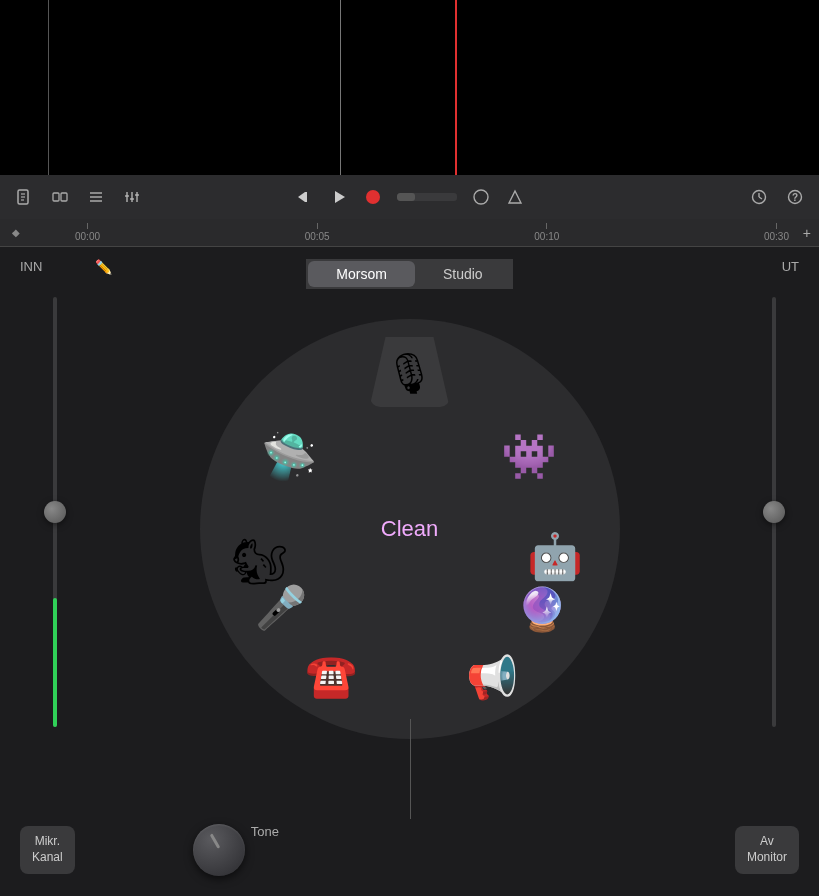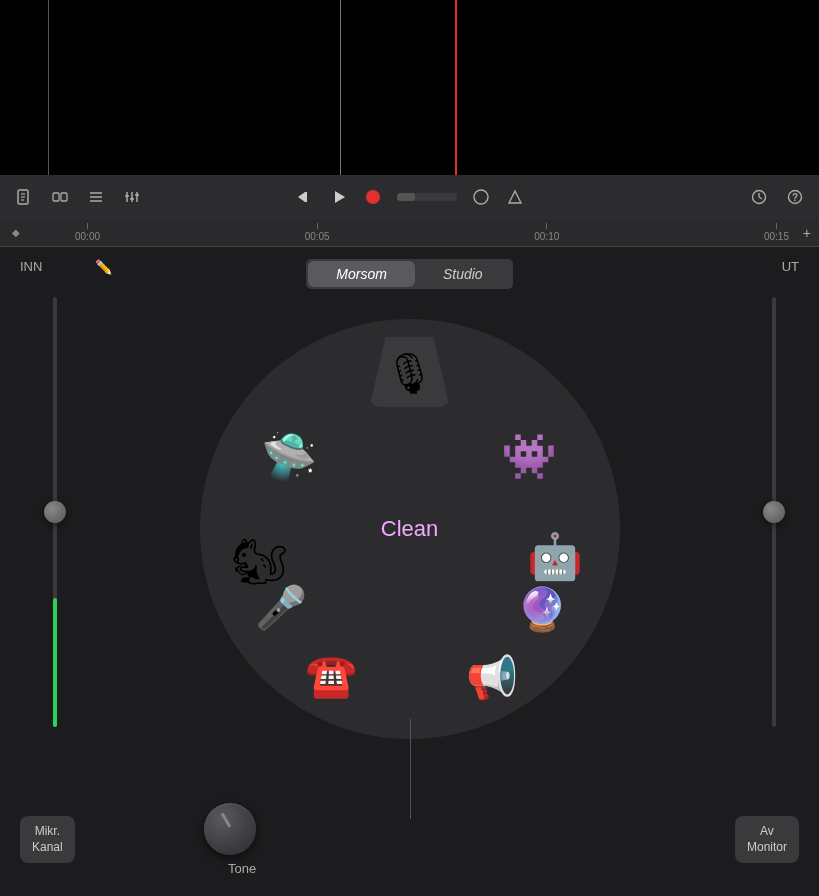--- a/index.html
+++ b/index.html
@@ -194,24 +194,23 @@
       color: #aaa;
       font-size: 13px;
       font-weight: 500;
       margin-left: 44px;
     }
 
     
     .segment-control {
       display: flex;
       background: #3a3a3c;
-      border-radius: 5px;
+      border-radius: 0;
       padding: 2px;
       margin-bottom: 20px;
-      font-style: italic;
     }
 
     .segment-btn {
       padding: 5px 28px;
       border-radius: 6px;
       font-size: 14px;
       font-weight: 500;
       cursor: pointer;
       color: #ccc;
       transition: background 0.2s;
@@ -334,22 +333,21 @@
       bottom: 20px;
       width: 100%;
       display: flex;
       align-items: center;
       justify-content: space-between;
       padding: 0 20px;
     }
 
     .knob-container {
       display: flex;
-      flex-direction: column;
-      align-items: flex-end;
+      align-items: flex-start;
       gap: 6px;
     }
 
     .knob {
       width: 52px;
       height: 52px;
       background: radial-gradient(circle at 35% 30%, #5a5a5e, #2a2a2e);
       border-radius: 50%;
       cursor: pointer;
       box-shadow: 0 3px 8px rgba(0,0,0,0.6), inset 0 1px 2px rgba(255,255,255,0.1);
@@ -502,21 +500,21 @@
     <div class="ruler-mark">
       <div class="ruler-tick"></div>
       <span>00:05</span>
     </div>
     <div class="ruler-mark">
       <div class="ruler-tick"></div>
       <span>00:10</span>
     </div>
     <div class="ruler-mark">
       <div class="ruler-tick"></div>
-      <span>00:15</span>
+      <span>00:30</span>
     </div>
   </div>
   <div class="ruler-plus">+</div>
 </div>
 
 <div class="main-area">
 
   <div class="inn-label">INN</div>
   <div style="position:absolute;left:95px;top:12px;color:#aaa;font-size:14px;">✏️</div>
 

